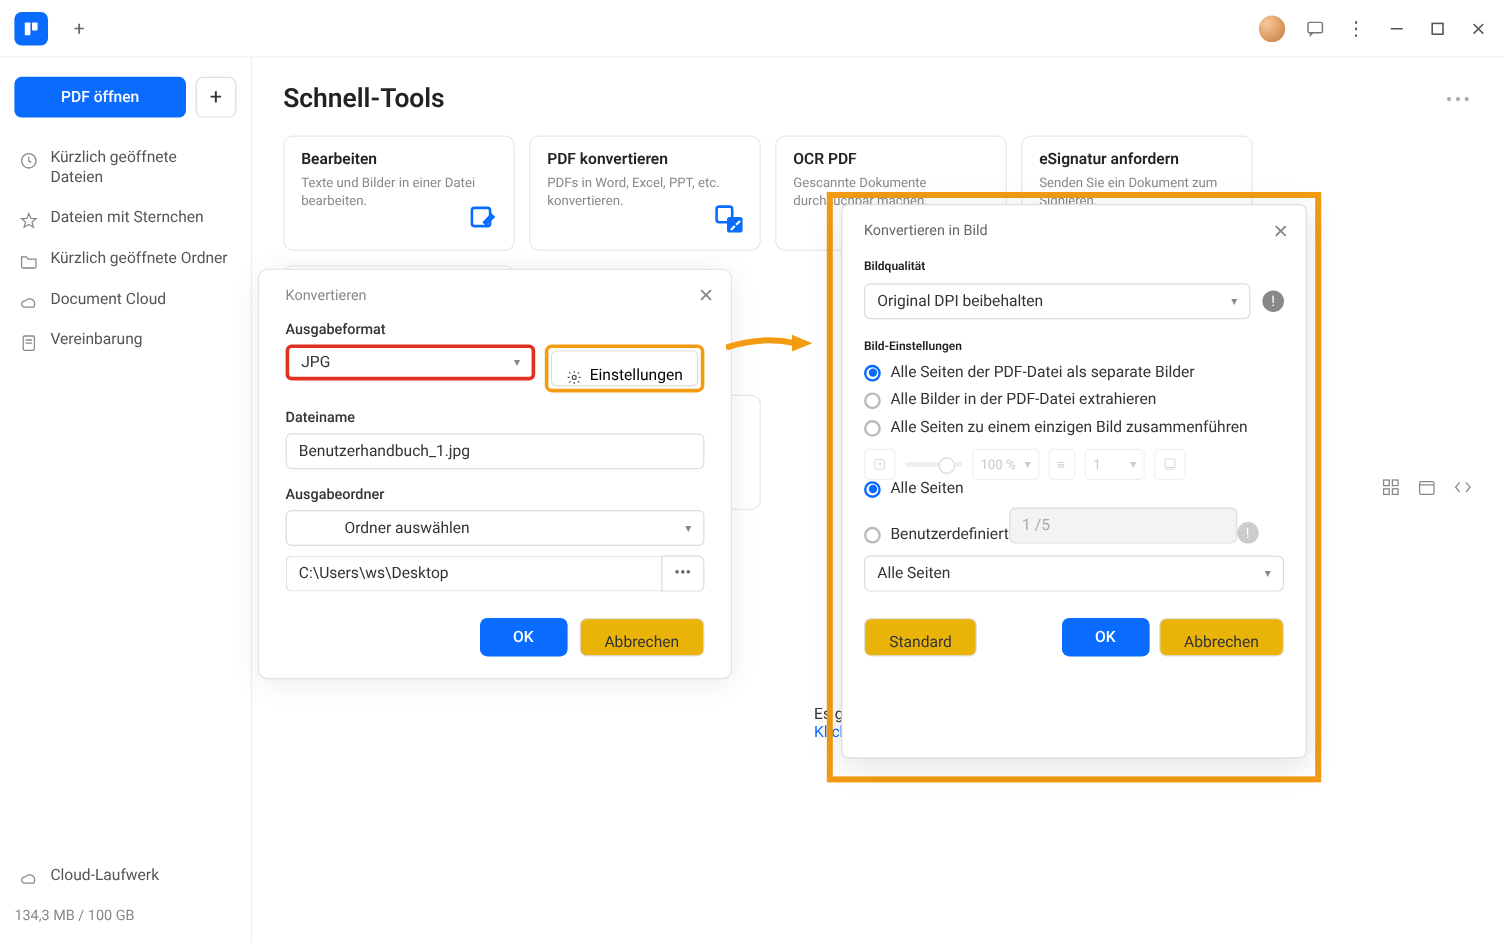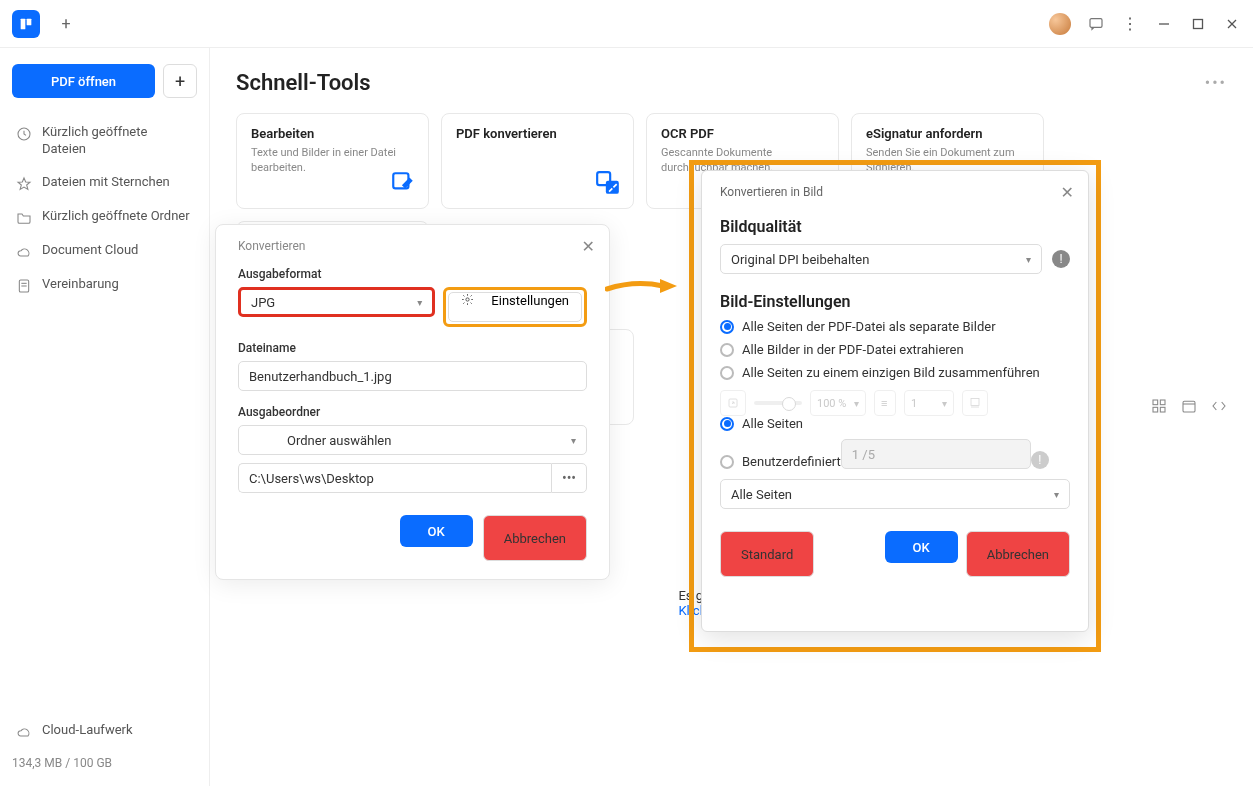--- a/index.html
+++ b/index.html
@@ -48,39 +48,39 @@
 
 
 .convert-dialog { position:absolute; left:215px; top:224px; width:395px; background:#fff; border:1px solid #e5e5e5; border-radius:8px; box-shadow:0 4px 24px rgba(0,0,0,0.08); padding:14px 22px 18px; z-index:10;}
 .dlg-title { font-size:12px; color:#888; }
 .dlg-close { position:absolute; right:14px; top:12px; color:#888; cursor:pointer;}
 .field-label { font-size:12px; color:#333; margin-top:14px; margin-bottom:6px; font-weight:500;}
 .dlg-row { display:flex; gap:8px; }
 .select, .input { height:30px; border:1px solid #ddd; border-radius:5px; padding:0 10px; font-size:13px; color:#333; background:#fff; display:flex; align-items:center; justify-content:space-between;}
 .select { width:230px; }
 .select.red { border:3px solid #e03020; width:230px;}
-.settings-btn { border:1px solid #ddd; border-radius:5px; height:30px; padding:0 12px; font-size:13px; display:flex; align-items:flex-start; gap:17px; background:#fff;}
+.settings-btn { border:1px solid #ddd; border-radius:5px; height:30px; padding:0 12px; font-size:13px; display:flex; align-items:flex-end; gap:6px; background:#fff;}
 .settings-wrap { border:3px solid #f39c12; border-radius:6px; padding:2px;}
 .input-full { width:100%; }
 .path-row { display:flex; gap:0; }
 .path-input { flex:1; border-radius:5px 0 0 5px; border-right:none;}
 .path-more { width:36px; height:30px; border:1px solid #ddd; border-radius:0 5px 5px 0; display:flex; align-items:center; justify-content:center; background:#fff; color:#666; font-size:14px;}
 .dlg-actions { display:flex; gap:10px; justify-content:flex-end; margin-top:22px;}
 .btn-primary { background:#0a6cff; color:#fff; border:none; border-radius:6px; height:32px; padding:0 28px; font-size:13px; font-weight:500;}
-.btn-secondary { background:#ef4444; color:#333; border:1px solid #ddd; border-radius:6px; height:46px; padding:12px 20px; font-size:13px;}
+.btn-secondary { background:#eab308; color:#333; border:1px solid #ddd; border-radius:6px; height:32px; padding:12px 20px; font-size:13px;}
 
 
 .arrow { position:absolute; left:605px; top:278px; width:72px; height:16px; z-index:11;}
 
 
 .image-dialog-wrap { position:absolute; left:689px; top:160px; width:412px; height:492px; border:5px solid #f39c12; z-index:9;}
 .image-dialog { position:absolute; left:701px; top:170px; width:388px; height:462px; background:#fff; border:1px solid #ddd; border-radius:6px; box-shadow:0 6px 28px rgba(0,0,0,0.12); z-index:12; padding:14px 18px;}
 .img-dlg-title { font-size:12px; color:#666; }
 .img-dlg-close { position:absolute; right:14px; top:12px; color:#888; cursor:pointer;}
-.section-label { font-size:16px; font-weight:600; color:#222; margin-top:18px; margin-bottom:8px;}
+.section-label { font-size:10px; font-weight:600; color:#222; margin-top:18px; margin-bottom:8px;}
 .quality-row { display:flex; gap:10px; align-items:center;}
 .quality-select { flex:1; }
 .info-dot { width:18px; height:18px; border-radius:50%; background:#888; color:#fff; font-size:12px; display:flex; align-items:center; justify-content:center;}
 .radio-row { display:flex; align-items:center; gap:8px; font-size:13px; color:#333; margin-bottom:8px; cursor:pointer;}
 .radio { width:14px; height:14px; border:2px solid #bbb; border-radius:50%; display:flex; align-items:center; justify-content:center;}
 .radio.checked { border-color:#0a6cff;}
 .radio.checked::after { content:''; width:7px; height:7px; background:#0a6cff; border-radius:50%;}
 .toolbar-row { display:flex; gap:8px; align-items:center; margin-top:10px; opacity:0.45;}
 .tb-box { height:26px; border:1px solid #ddd; border-radius:4px; display:flex; align-items:center; padding:0 6px; font-size:11px; color:#888;}
 .tb-slider { width:48px; height:4px; background:#ddd; border-radius:2px; position:relative;}
@@ -193,20 +193,21 @@
       <div class="card">
         <div class="card-title">Bearbeiten</div>
         <div class="card-desc">Texte und Bilder in einer Datei bearbeiten.</div>
         <div class="card-icon"><svg viewBox="0 0 24 24">
               <rect x="3" y="3" width="14" height="14" rx="2" fill="none" stroke="#0a6cff" stroke-width="2"></rect>
               <path d="M14 3l7 7-7 7-3-3 7-7z" fill="#0a6cff"></path>
             </svg></div>
       </div>
       <div class="card">
         <div class="card-title">PDF konvertieren</div>
+        <div class="card-desc">PDFs in Word, Excel, PPT, etc. konvertieren.</div>
         <div class="card-icon"><svg viewBox="0 0 24 24">
               <rect x="2" y="2" width="12" height="12" rx="2" fill="none" stroke="#0a6cff" stroke-width="2"></rect>
               <rect x="10" y="10" width="12" height="12" rx="2" fill="#0a6cff"></rect>
               <path d="M13 20l3-3M20 13l-3 3" stroke="#fff" stroke-width="1.6"></path>
             </svg></div>
       </div>
       <div class="card">
         <div class="card-title">OCR PDF</div>
         <div class="card-desc">Gescannte Dokumente durchsuchbar machen.</div>
       </div>

